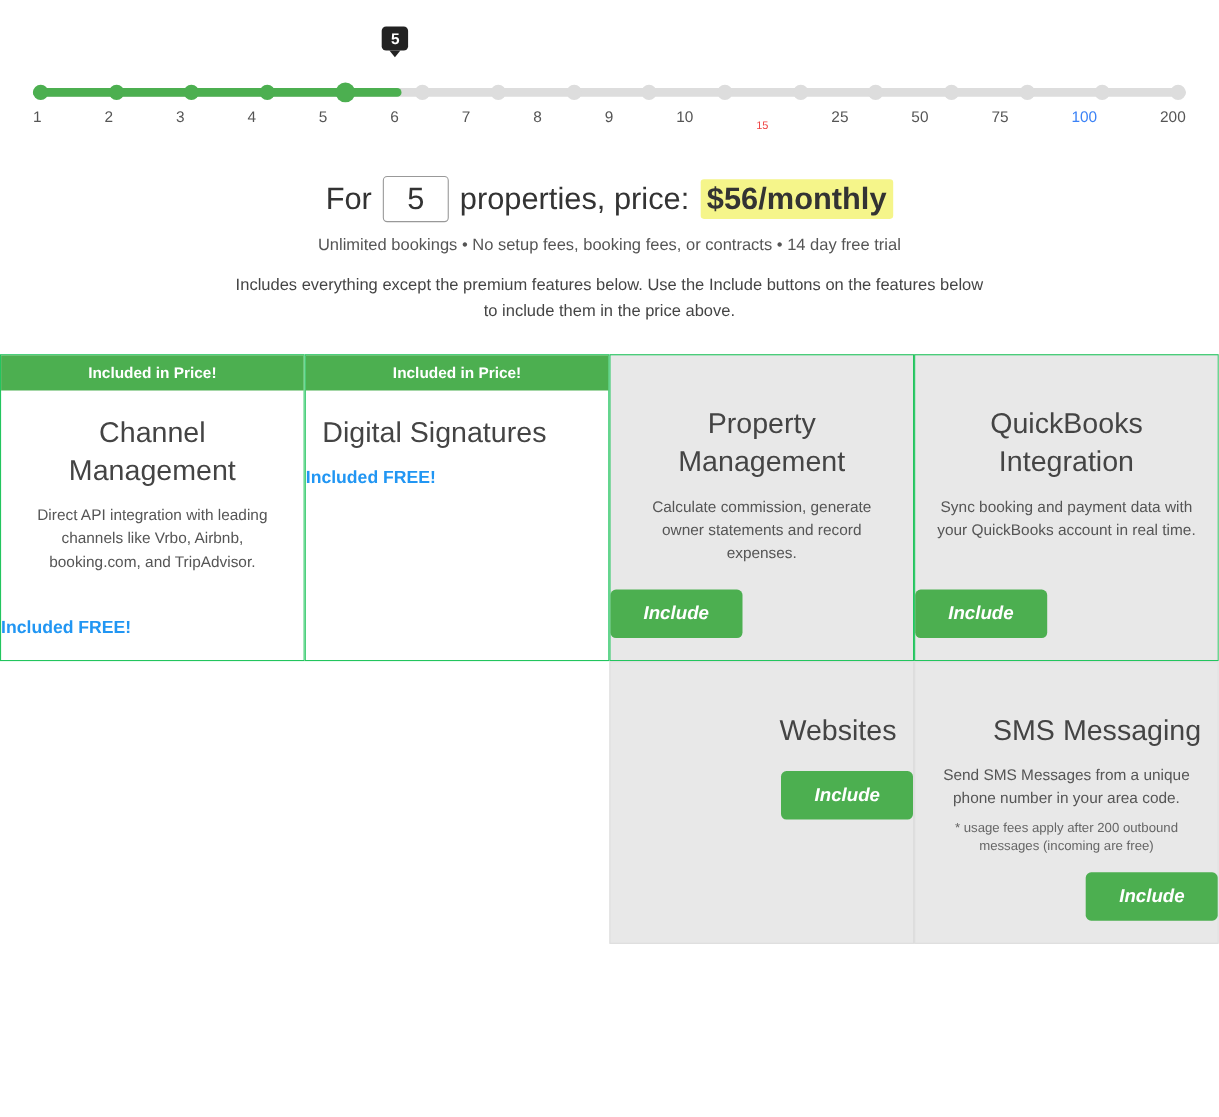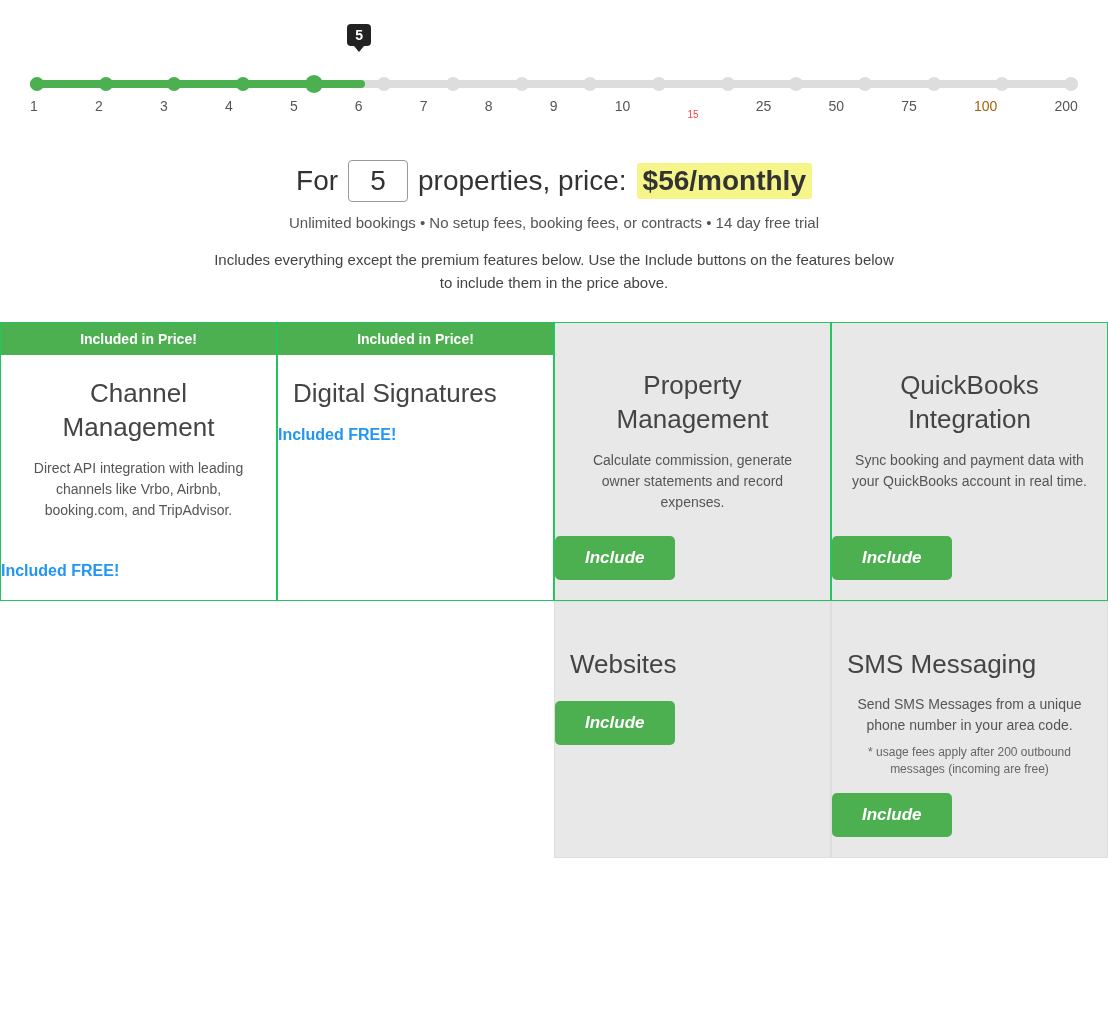--- a/index.html
+++ b/index.html
@@ -206,21 +206,21 @@
     .row2-wrapper {
       display: flex;
       padding: 0;
     }
     .row2-card {
       background: #e8e8e8;
       border: 1px solid #ddd;
       padding: 0 0 20px 0;
       display: flex;
       flex-direction: column;
-      align-items: flex-start;
+      align-items: flex-end;
       width: 50%;
     }
     .row2-spacer {
       width: 50%;
     }
 
     
     .usage-note {
       font-size: 12px;
       color: #666;
@@ -264,21 +264,21 @@
         <span style="font-size: 14px; color: rgb(85, 85, 85);">5</span>
         <span style="font-size: 14px; color: rgb(85, 85, 85);">6</span>
         <span style="font-size: 14px; color: rgb(85, 85, 85);">7</span>
         <span style="font-size: 14px; color: rgb(85, 85, 85);">8</span>
         <span style="font-size: 14px; color: rgb(85, 85, 85);">9</span>
         <span style="font-size: 14px; color: rgb(85, 85, 85);">10</span>
         <span style="font-size: 10px; color: #ef4444; margin-top: 11px;">15</span>
         <span style="font-size: 14px; color: rgb(85, 85, 85);">25</span>
         <span style="font-size: 14px; color: rgb(85, 85, 85);">50</span>
         <span style="font-size: 14px; color: rgb(85, 85, 85);">75</span>
-        <span style="font-size: 14px; color: #a16207;">100</span>
+        <span style="font-size: 14px; color: #3b82f6;">100</span>
         <span style="font-size: 14px; color: rgb(85, 85, 85);">200</span>
       </div>
   </div>
 </div>
 
 <div class="pricing-section">
   <div class="pricing-line">
     <span>For</span>
     <input class="pricing-input" type="text" value="5" style="">
     <span>properties, price:</span>

